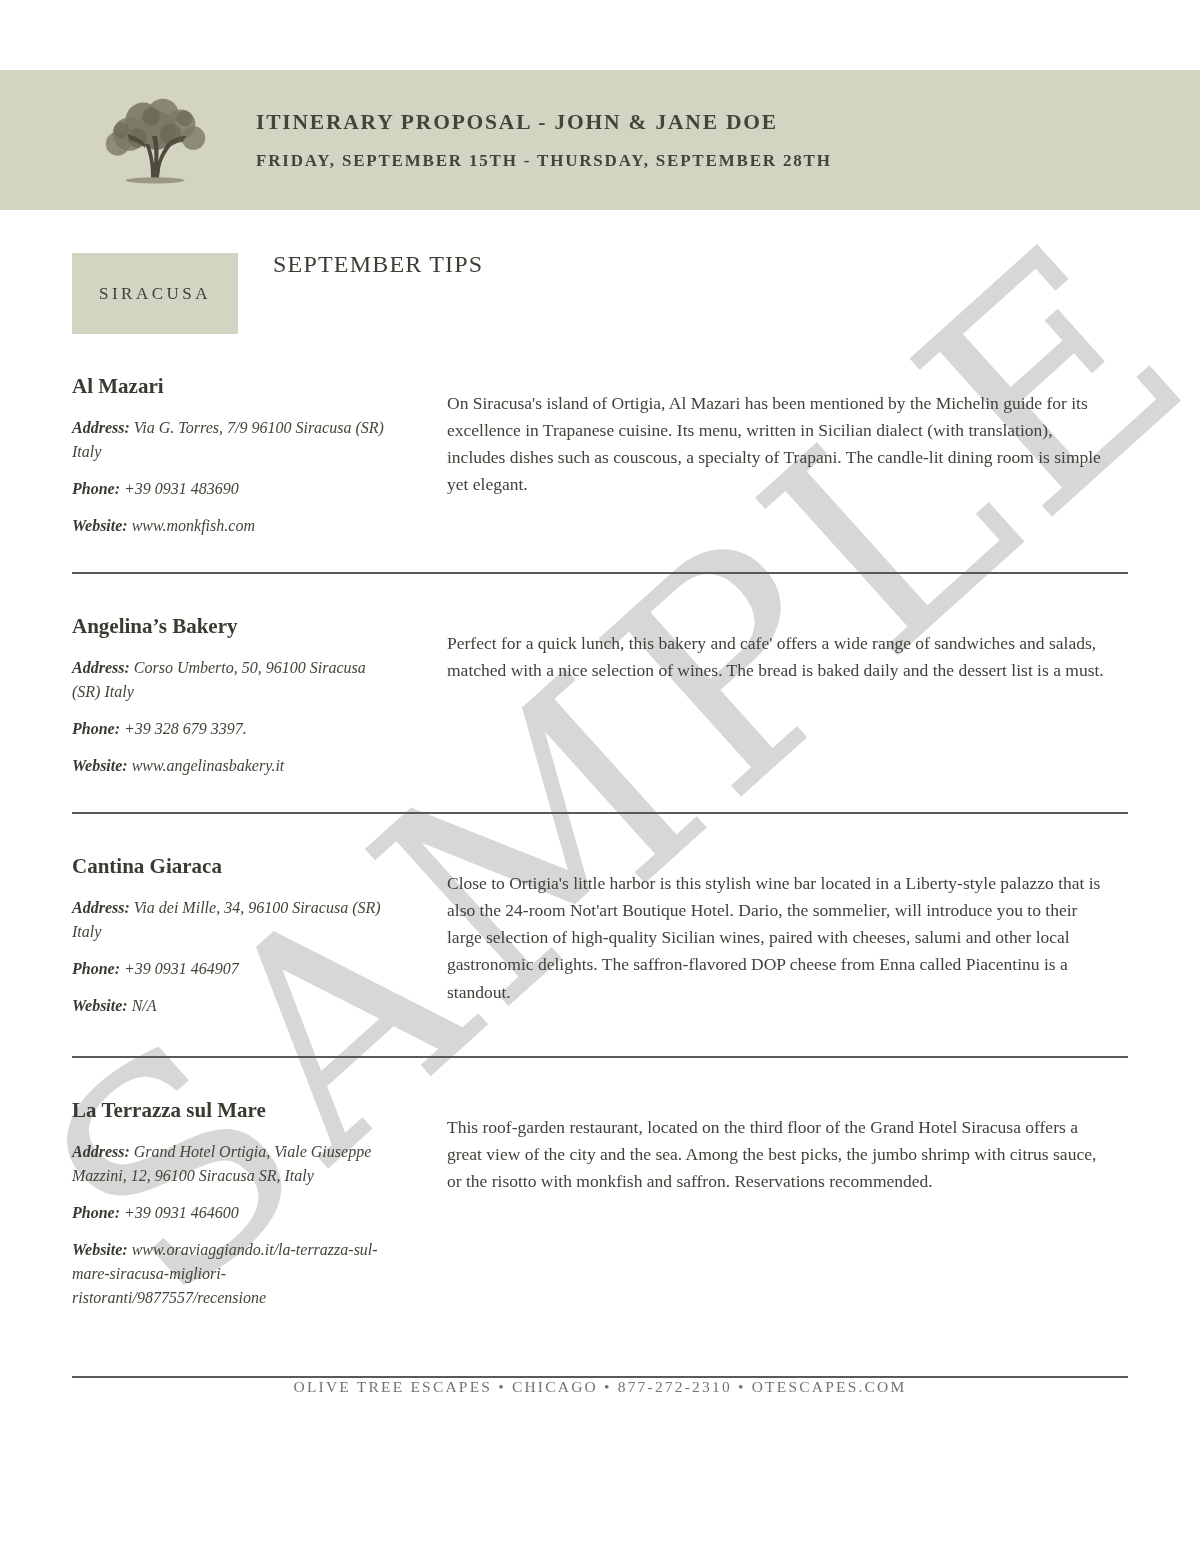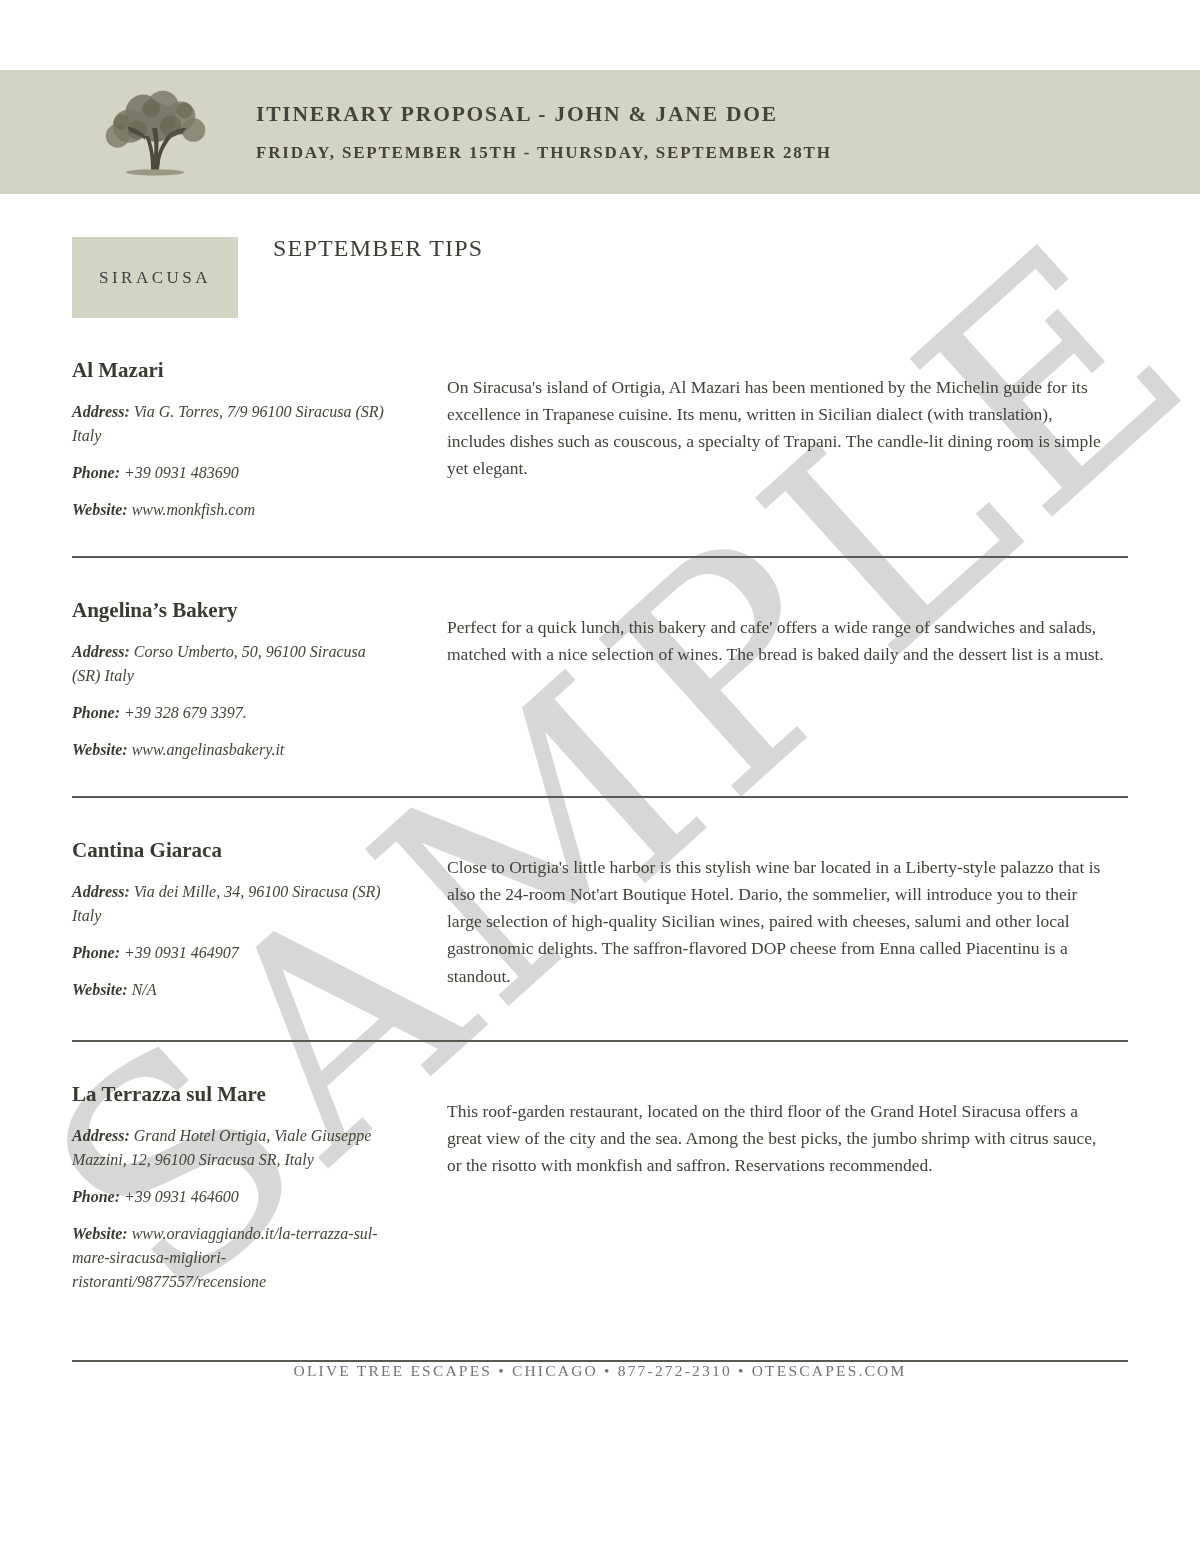--- a/index.html
+++ b/index.html
@@ -15,21 +15,21 @@
     position:absolute; left:calc(50% + 22px); top:768px;
     transform:translate(-50%,-50%) rotate(-42deg);
     font-family:"DejaVu Serif","Liberation Serif",serif;
     font-size:292px; letter-spacing:14px; font-weight:400;
     color:var(--watermark,#d7d7d7);
     white-space:nowrap; z-index:0; user-select:none;
   }
 
   
   .band {
-    position:relative; z-index:1; margin-top:70px; height:124px;
+    position:relative; z-index:1; margin-top:70px; height:140px;
     background:var(--band,#d3d4c1);
     display:flex; align-items:center;
   }
   .logo { margin-left:92px; width:128px; height:92px; flex:0 0 auto; }
   .titles { margin-left:36px; }
   .doc-title {
     font-size:21.5px; font-weight:700; letter-spacing:1.8px;
     color:#45443a;
   }
   .doc-subtitle {

